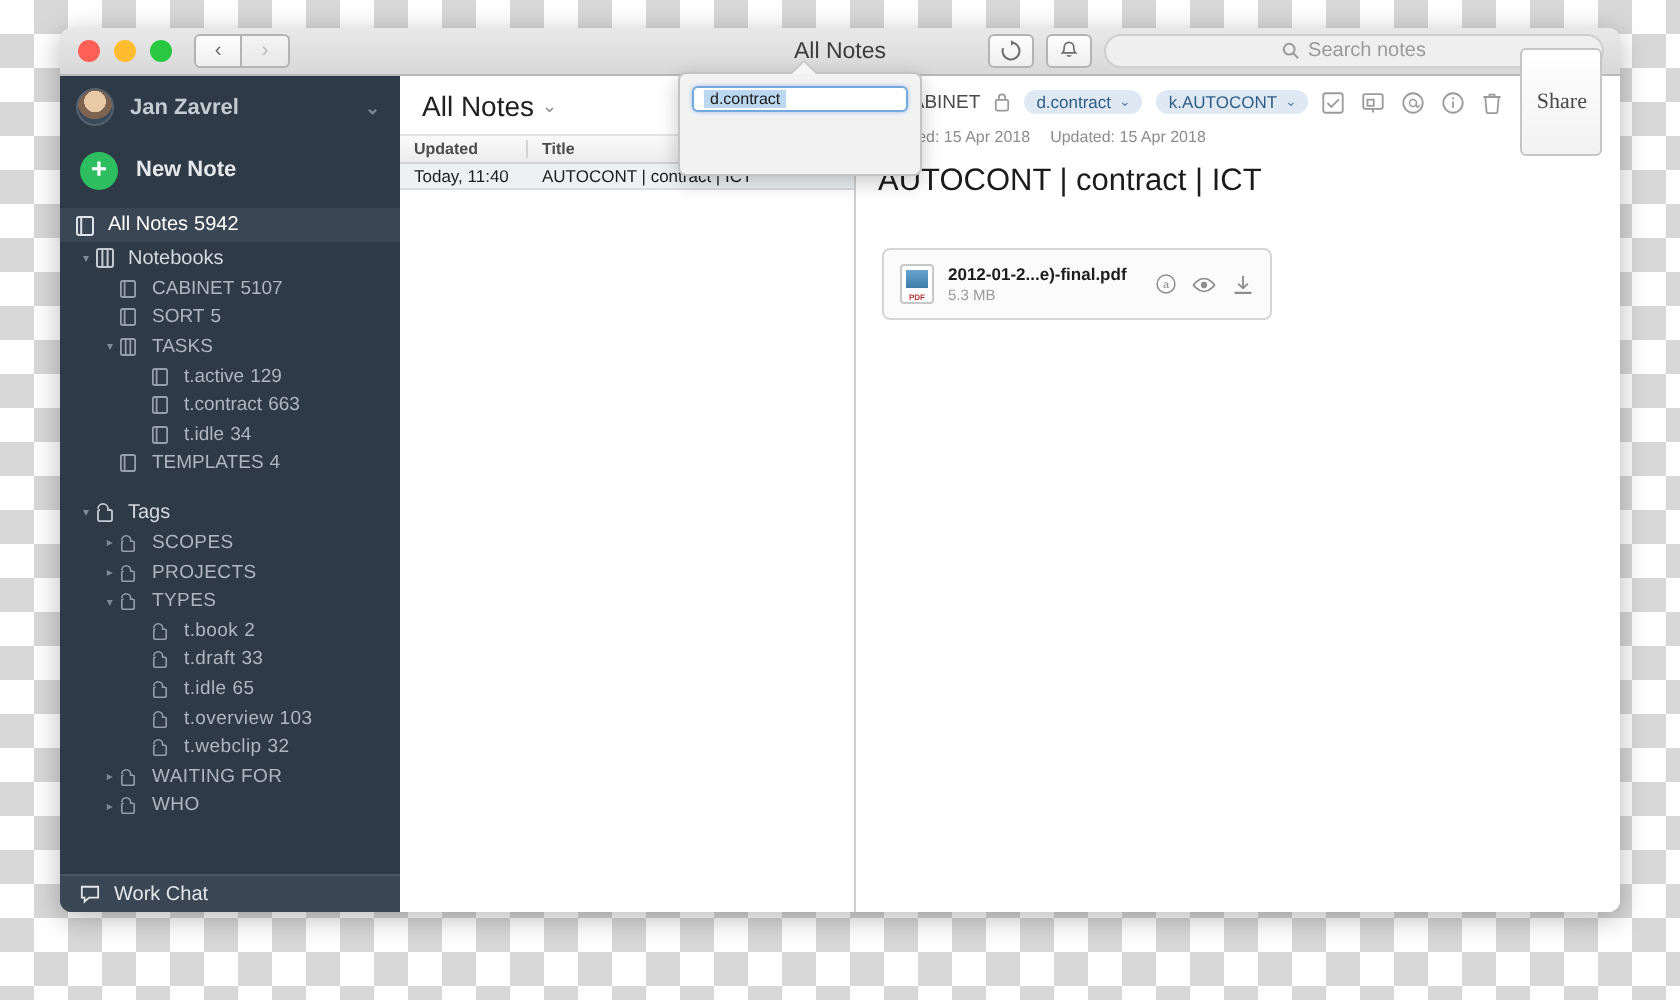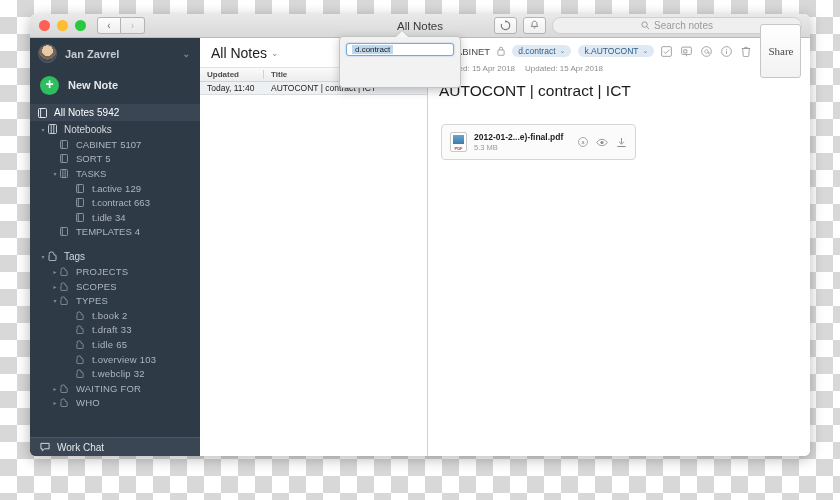--- a/index.html
+++ b/index.html
@@ -437,30 +437,30 @@
         </div>
 
         <div id="tag-items">
             <div class="row lvl1 tagc">
               <span class="disc">▸</span>
               <span class="ic">
                 <svg width="8" height="9" viewBox="0 0 9 10">
                   <path d="M1 3.4a2.5 2.5 0 0 1 5 0V4h1.2a.8.8 0 0 1 .8.8v4a.8.8 0 0 1-.8.8H1.8a.8.8 0 0 1-.8-.8v-4a.8.8 0 0 1 .8-.8H2" fill="none" stroke="#96a0ac" stroke-width=".9"></path>
                 </svg>
               </span>
-              <span class="lbl">PROJECTS</span>
+              <span class="lbl">SCOPES</span>
             </div>
             <div class="row lvl1 tagc">
               <span class="disc">▸</span>
               <span class="ic">
                 <svg width="8" height="9" viewBox="0 0 9 10">
                   <path d="M1 3.4a2.5 2.5 0 0 1 5 0V4h1.2a.8.8 0 0 1 .8.8v4a.8.8 0 0 1-.8.8H1.8a.8.8 0 0 1-.8-.8v-4a.8.8 0 0 1 .8-.8H2" fill="none" stroke="#96a0ac" stroke-width=".9"></path>
                 </svg>
               </span>
-              <span class="lbl">SCOPES</span>
+              <span class="lbl">PROJECTS</span>
             </div>
             <div class="row lvl1 tagc">
               <span class="disc">▾</span>
               <span class="ic">
                 <svg width="8" height="9" viewBox="0 0 9 10">
                   <path d="M1 3.4a2.5 2.5 0 0 1 5 0V4h1.2a.8.8 0 0 1 .8.8v4a.8.8 0 0 1-.8.8H1.8a.8.8 0 0 1-.8-.8v-4a.8.8 0 0 1 .8-.8H2" fill="none" stroke="#96a0ac" stroke-width=".9"></path>
                 </svg>
               </span>
               <span class="lbl">TYPES</span>
             </div>

